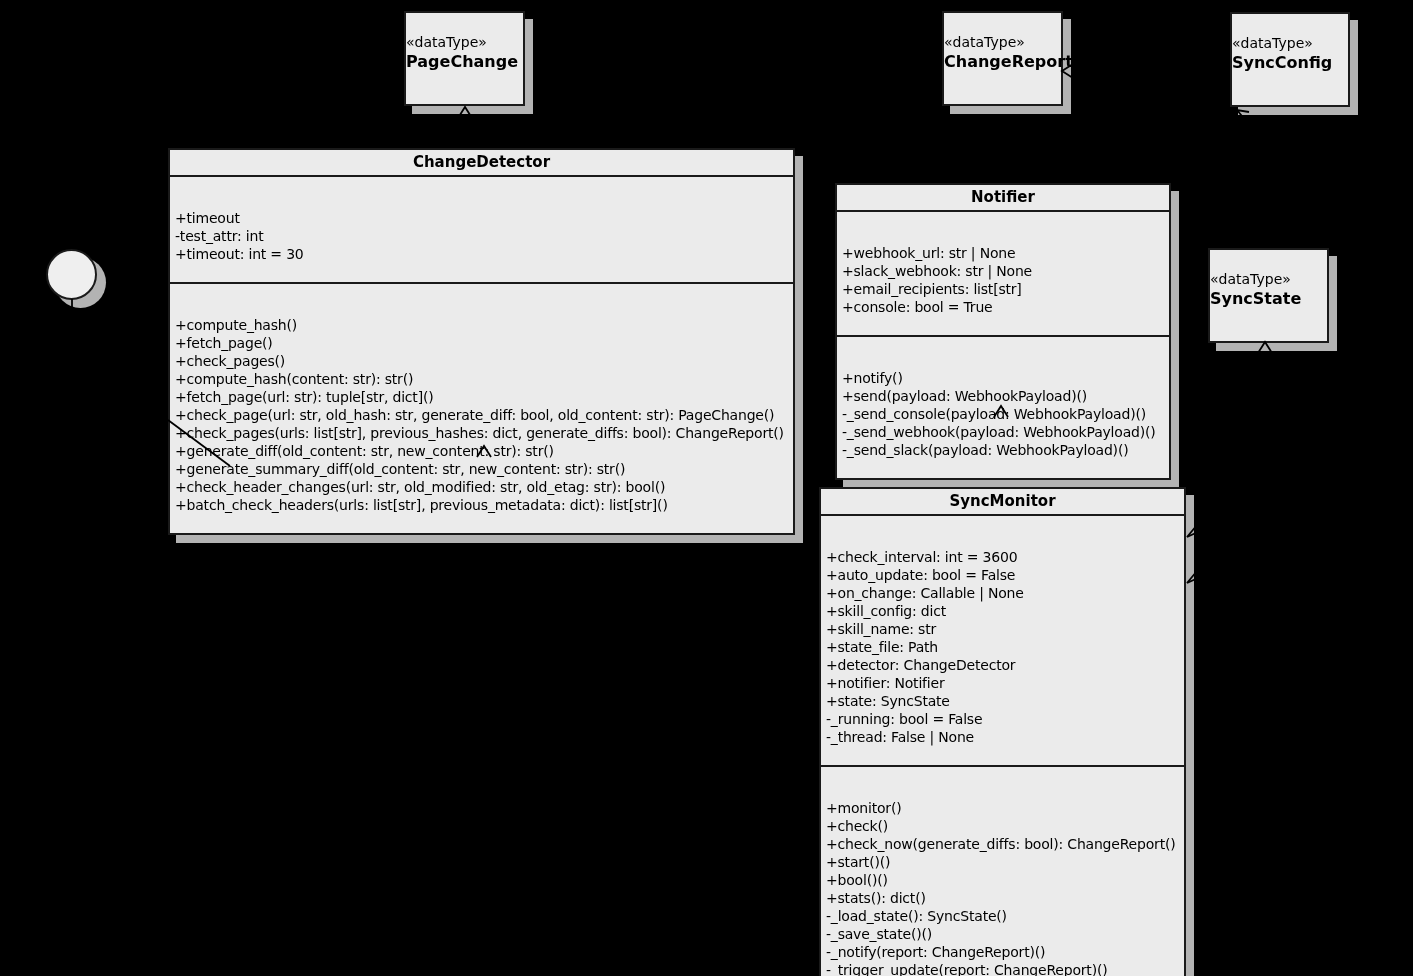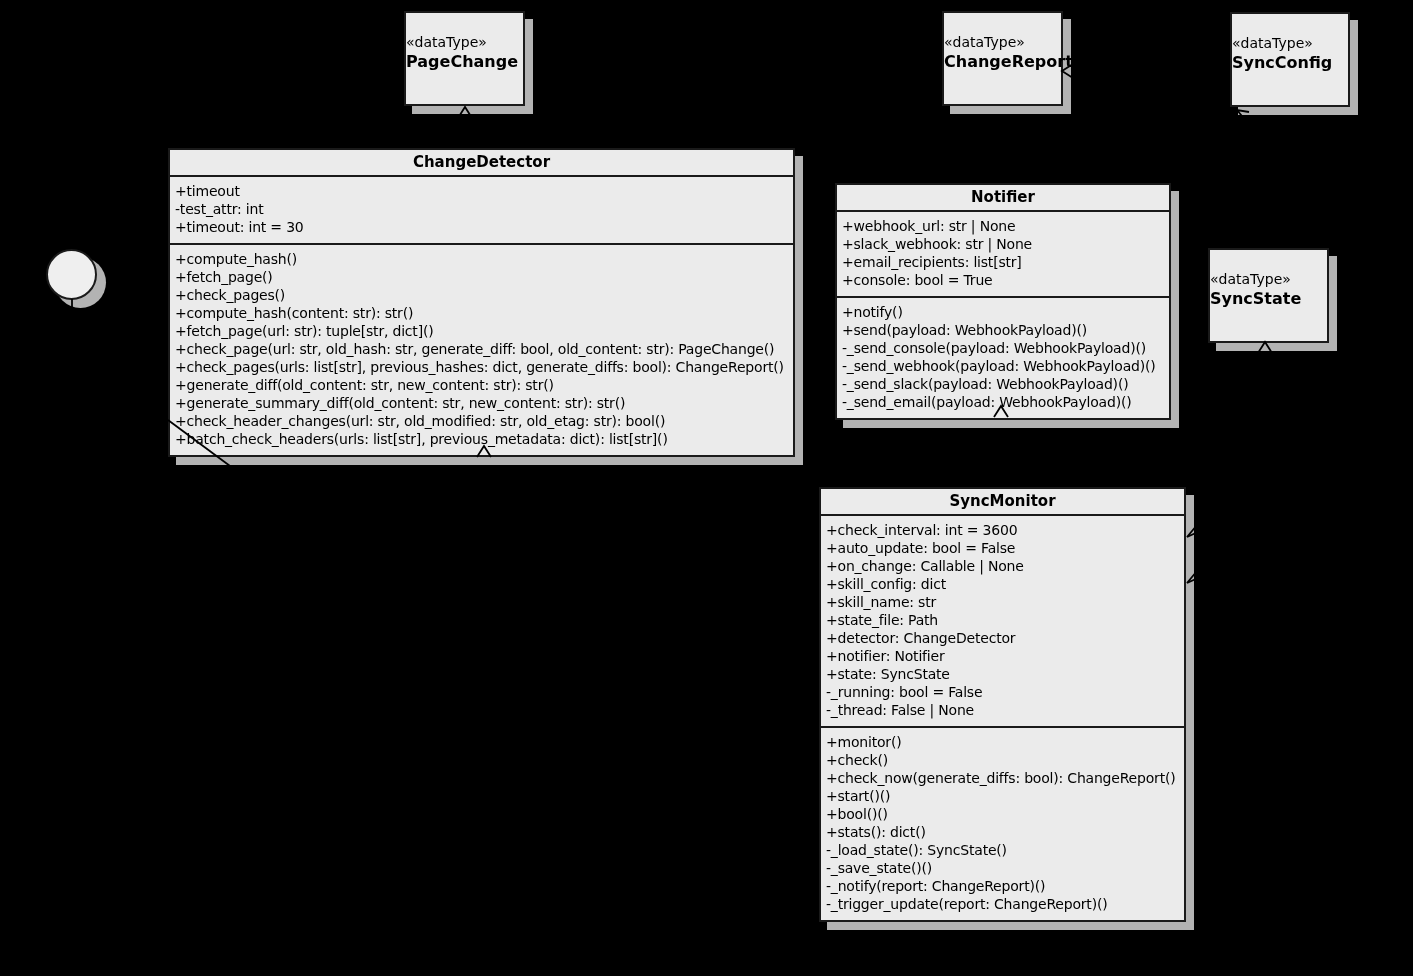--- a/index.html
+++ b/index.html
@@ -8,21 +8,21 @@
     font-family:"DejaVu Sans","Liberation Sans",sans-serif;color:#000;
   }
   .uml-box{
     position:absolute;box-sizing:border-box;background:#ebebeb;
     border:2px solid #1a1a1a;box-shadow:8px 8px 0 0 #b3b3b3;
   }
   .uml-title{
     font-weight:bold;font-size:15px;text-align:center;
     padding:3px 2px 4px 2px;border-bottom:2px solid #1a1a1a;white-space:nowrap;
   }
-  .compartment{padding:5px 0 7px 0;}
+  .compartment{padding:5px 0 19px 0;margin-top:27px;}
   .compartment.attrs{border-bottom:2px solid #1a1a1a;}
   .member{
     display:block;font-size:14px;line-height:18px;padding:0 4px 0 5px;
     white-space:nowrap;letter-spacing:-0.2px;
   }
   .datatype-box{text-align:left;padding-top:20px;}
   .stereotype{font-size:14px;line-height:19px;}
   .dt-name{font-size:16px;font-weight:bold;line-height:20px;}
   .iface-circle{
     position:absolute;box-sizing:border-box;left:46px;top:249px;width:51px;height:51px;
@@ -93,21 +93,20 @@
         <span class="member">+slack_webhook: str | None</span>
         <span class="member">+email_recipients: list[str]</span>
         <span class="member">+console: bool = True</span>
       </div>
     <div class="compartment">
         <span class="member">+notify()</span>
         <span class="member">+send(payload: WebhookPayload)()</span>
         <span class="member">-_send_console(payload: WebhookPayload)()</span>
         <span class="member">-_send_webhook(payload: WebhookPayload)()</span>
         <span class="member">-_send_slack(payload: WebhookPayload)()</span>
-        <span class="member">-_send_email(payload: WebhookPayload)()</span>
       </div>
   </div>
 
   <div class="uml-box pos-syncmonitor">
     <div class="uml-title">SyncMonitor</div>
     <div class="compartment attrs">
         <span class="member">+check_interval: int = 3600</span>
         <span class="member">+auto_update: bool = False</span>
         <span class="member">+on_change: Callable | None</span>
         <span class="member">+skill_config: dict</span>

